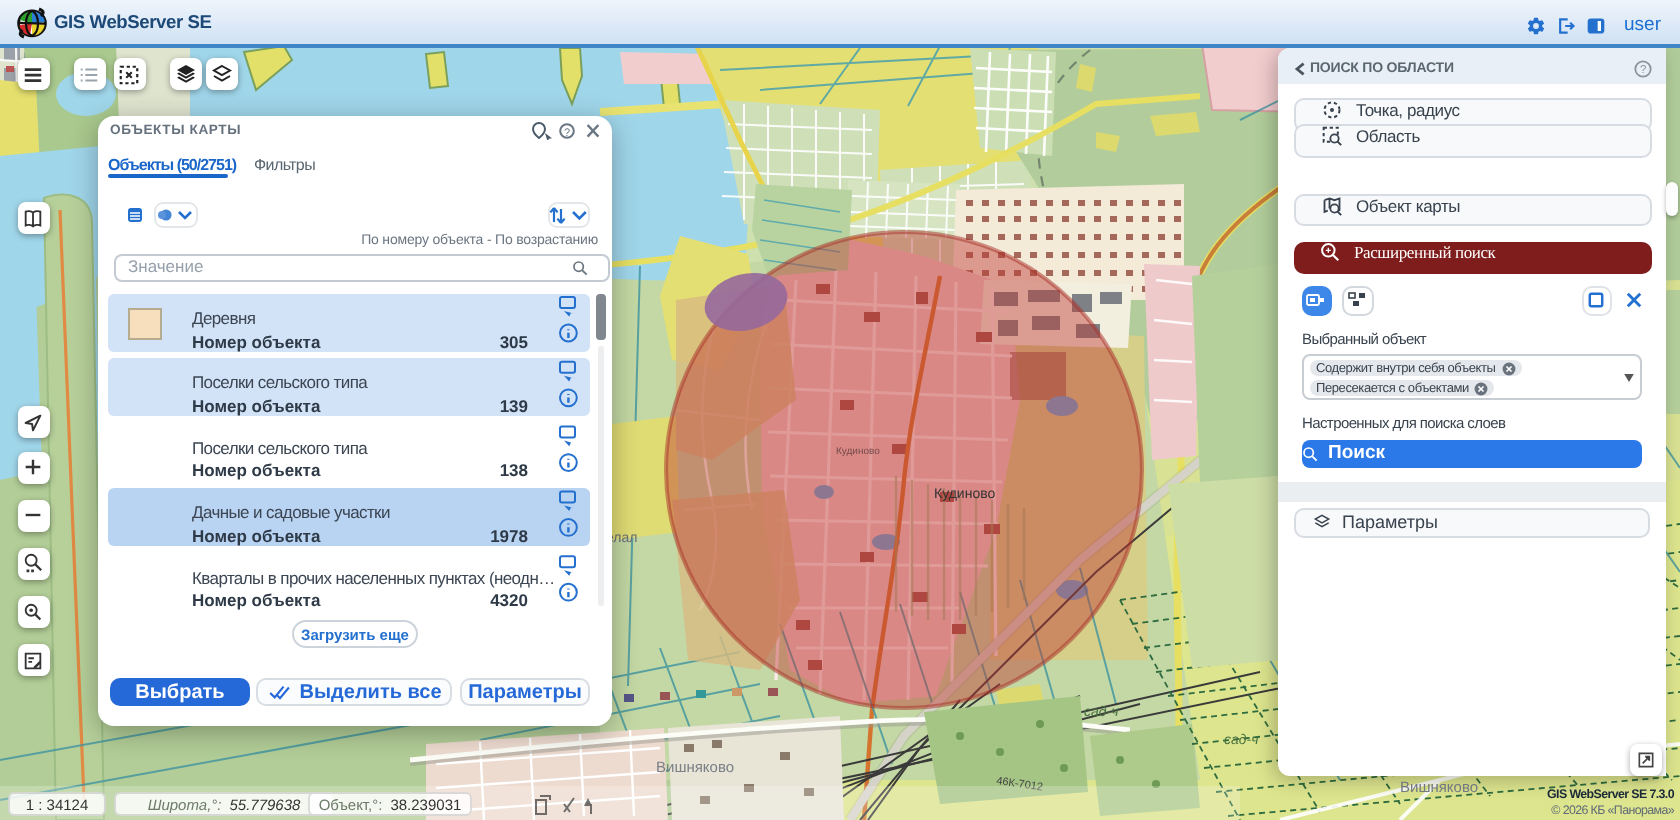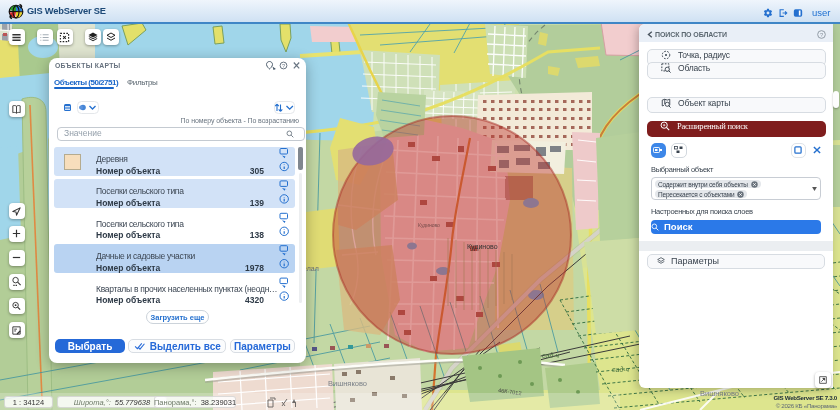--- a/index.html
+++ b/index.html
@@ -467,21 +467,21 @@
     <svg width="11" height="11" viewBox="0 0 24 24">
       <path fill="none" stroke="#333" stroke-width="2" d="M4 4h16v16H4z"></path>
       <path stroke="#333" stroke-width="2" d="M7 9h6M7 13h4"></path>
       <path fill="#333" d="M13 18l6-6 2 2-6 6-2.5.5z"></path>
     </svg>
   </div>
 
 <div id="statusbar" class="abs"></div>
 <div class="chip abs" style="left:4px;top:396px;width:49px;">1 : 34124</div>
 <div class="chip abs" style="left:57px;top:396px;width:110px;font-style:italic;"><span class="lbl">Широта,°:</span>55.779638</div>
-<div class="chip abs" style="left:154px;top:396px;width:82px;"><span class="lbl">Панорама,°:</span>38.239031</div>
+<div class="chip abs" style="left:154px;top:396px;width:82px;"><span class="lbl">Объект,°:</span>38.239031</div>
 <svg class="abs" style="left:266px;top:397px;z-index:12;opacity:.75" width="34" height="12" viewBox="0 0 34 12">
     <path fill="none" stroke="#444" stroke-width="1" d="M2 3h5v7H2zM4 1h5v2"></path>
     <path fill="none" stroke="#444" stroke-width="1" d="M16 9l5-7m-5 3l3 4"></path>
     <path fill="#444" d="M28 2l2 4h-4z"></path>
     <path stroke="#444" d="M29.5 5v5"></path>
   </svg>
 <div id="copyright1" class="abs">GIS WebServer SE 7.3.0</div>
 <div id="copyright2" class="abs">© 2026 КБ «Панорама»</div>
 
 <div id="lpanel" class="abs">

